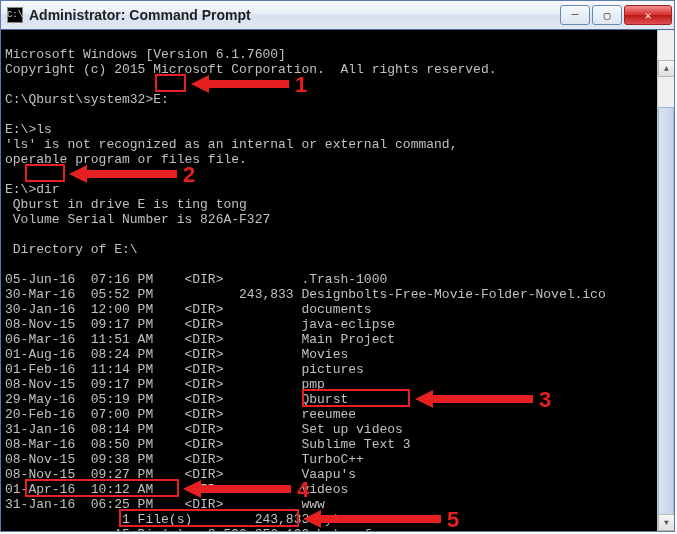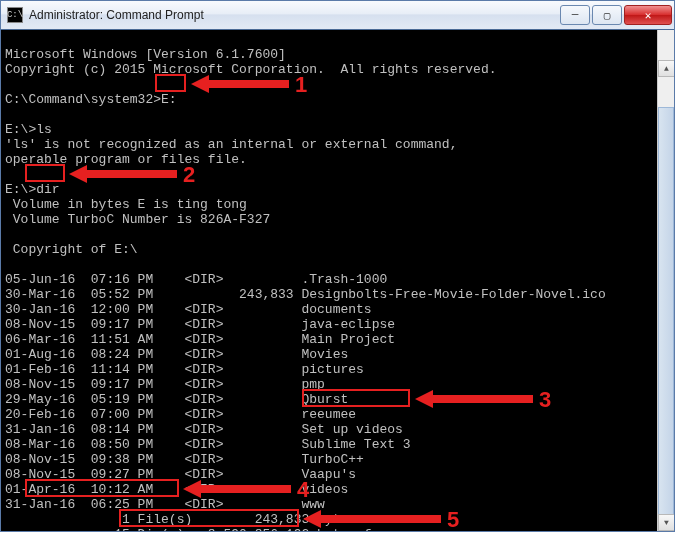--- a/index.html
+++ b/index.html
@@ -1,20 +1,20 @@
 <!DOCTYPE html>
 <html><head>
   <meta charset="utf-8">
   <style>
     * { margin: 0; padding: 0; box-sizing: border-box; }
     body { width: 677px; height: 534px; font-family: "Consolas", "Courier New", monospace; background: #fff; overflow: hidden; }
     .window { width: 675px; height: 532px; border: 1px solid #5a7aa8; display: flex; flex-direction: column; }
     .titlebar { height: 29px; background: linear-gradient(to bottom, #f8fafd 0%, #e8eef7 45%, #d6e0ef 50%, #e2e9f4 100%); display: flex; align-items: center; padding: 0 2px 0 6px; border-bottom: 1px solid #4a6a96; }
     .titlebar .icon { width: 16px; height: 16px; background: #000; border: 1px solid #888; margin-right: 6px; display:flex; align-items:center; justify-content:center; font-size:9px; color:#ccc;}
-    .titlebar .title { font-family: "Segoe UI", Tahoma, sans-serif; font-size: 12px; color: #222; flex:1;}
+    .titlebar .title { font-family: "Segoe UI", Tahoma, sans-serif; font-size: 14px; color: #222; flex:1;font-weight:bold;}
     .win-controls { display: flex; gap: 0; margin-left: auto; }
     .win-btn { width: 30px; height: 20px; border: 1px solid #6a88b0; background: linear-gradient(to bottom, #f5f8fc, #dde6f2); border-radius: 3px; margin-left: 2px; display:flex; align-items:center; justify-content:center; font-size:11px; color:#333; }
     .win-btn.close { width: 48px; background: linear-gradient(to bottom, #f09090, #d83030 48%, #c01818 52%, #e05050); border-color:#a02020; color:#fff; font-weight:bold;}
     .terminal { flex: 1; background: #000; color: #c0c0c0; font-size: 13px; line-height: 15px; padding: 2px 4px; position: relative; font-family: "Consolas", "Courier New", monospace; white-space: pre; overflow: hidden; }
     .terminal .line { white-space: pre; }
     .hl { position: absolute; border: 2px solid #e62020; pointer-events: none; }
     .arrow { position: absolute; pointer-events: none; display:flex; align-items:center;}
     .arrow-shaft { height: 8px; background: #e62020; }
     .arrow-head { width: 0; height: 0; border-top: 9px solid transparent; border-bottom: 9px solid transparent; border-right: 18px solid #e62020; }
     .arrow-num { font-family: Arial, sans-serif; font-size: 22px; font-weight: bold; color: #e62020; margin-left: 6px; }
@@ -35,31 +35,31 @@
       <div class="win-btn">─</div>
       <div class="win-btn">▢</div>
       <div class="win-btn close">✕</div>
     </div>
   </div>
 
   <div class="terminal">
 <span class="line">Microsoft Windows [Version 6.1.7600]</span>
 <span class="line">Copyright (c) 2015 Microsoft Corporation.  All rights reserved.</span>
 <span class="line"></span>
-<span class="line"><span>C:\Command\system32</span><span>&gt;E:</span></span>
+<span class="line"><span>C:\Qburst\system32</span><span>&gt;E:</span></span>
 <span class="line"></span>
 <span class="line">E:\&gt;ls</span>
 <span class="line">'ls' is not recognized as an internal or external command,</span>
 <span class="line">operable program or files file.</span>
 <span class="line"></span>
 <span class="line"><span>E:\</span><span>&gt;dir</span></span>
-<span class="line"> Volume in bytes E is ting tong</span>
-<span class="line"> Volume TurboC Number is 826A-F327</span>
+<span class="line"> Qburst in drive E is ting tong</span>
+<span class="line"> Volume Serial Number is 826A-F327</span>
 <span class="line"></span>
-<span class="line"> Copyright of E:\</span>
+<span class="line"> Directory of E:\</span>
 <span class="line"></span>
 <span class="line">05-Jun-16  07:16 PM    &lt;DIR&gt;          .Trash-1000</span>
 <span class="line">30-Mar-16  05:52 PM           243,833 Designbolts-Free-Movie-Folder-Novel.ico</span>
 <span class="line">30-Jan-16  12:00 PM    &lt;DIR&gt;          documents</span>
 <span class="line">08-Nov-15  09:17 PM    &lt;DIR&gt;          java-eclipse</span>
 <span class="line">06-Mar-16  11:51 AM    &lt;DIR&gt;          Main Project</span>
 <span class="line">01-Aug-16  08:24 PM    &lt;DIR&gt;          Movies</span>
 <span class="line">01-Feb-16  11:14 PM    &lt;DIR&gt;          pictures</span>
 <span class="line">08-Nov-15  09:17 PM    &lt;DIR&gt;          pmp</span>
 <span class="line">29-May-16  05:19 PM    &lt;DIR&gt;          Qburst</span>

